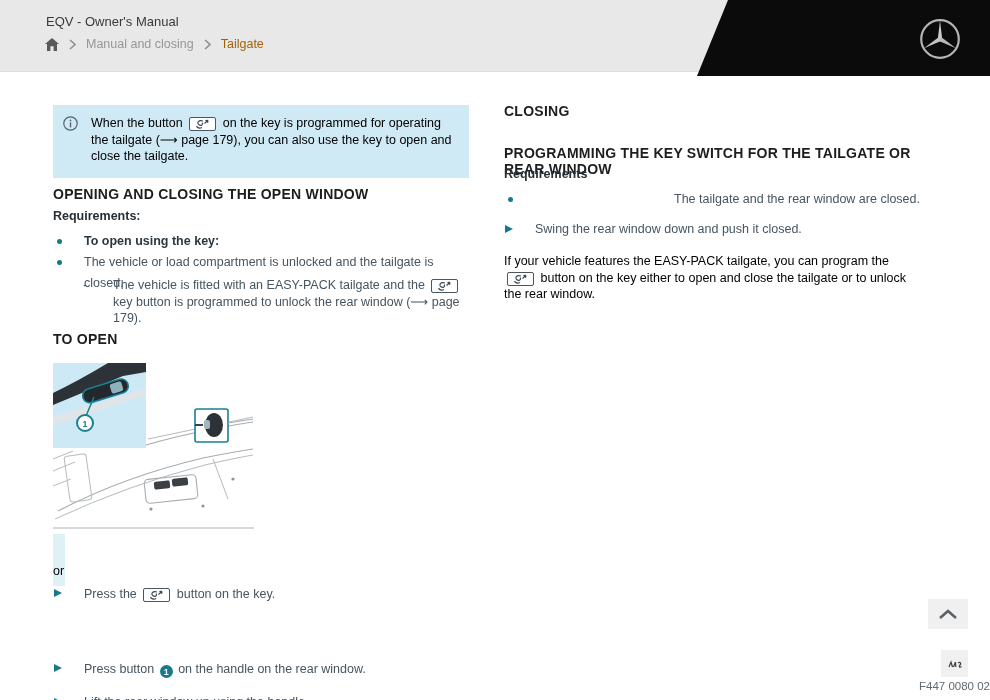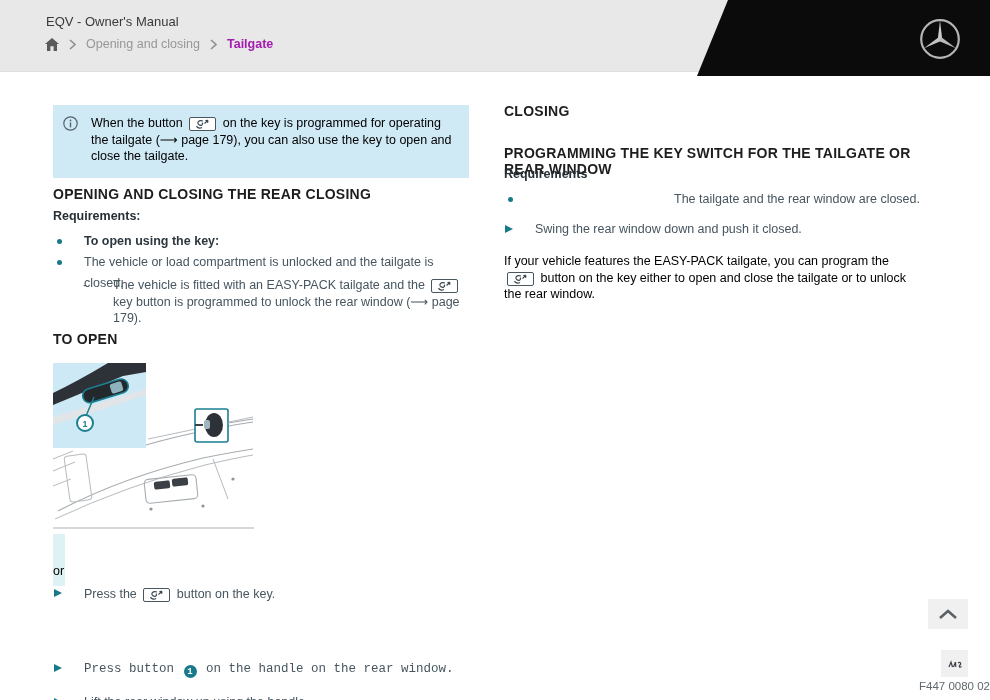--- a/index.html
+++ b/index.html
@@ -6,21 +6,21 @@
   html,body { width:990px; height:700px; }
   body {
     position:relative; background:#ffffff; overflow:hidden;
     font-family:"Liberation Sans", sans-serif; color:#46555f;
   }
   
   .header { position:absolute; left:0; top:0; width:990px; height:72px; background:#e8e8e8; border-bottom:1px solid #dedede; }
   .hdr-title { position:absolute; left:46px; top:14px; font-size:13px; color:#3a3a3a; }
   .breadcrumb { position:absolute; left:45px; top:37px; display:flex; align-items:center; gap:10px; font-size:12.5px; }
   .crumb-muted { color:#979797; cursor:pointer; }
-  .crumb-current { color:#a21caf;font-weight:bold; }
+  .crumb-current { color:#a16207; }
   .crumb-sep { display:flex; align-items:center; }
   .trapezoid { position:absolute; left:695px; top:0; width:295px; height:76px; background:#0b0b0b;
     -webkit-clip-path:polygon(33px 0,295px 0,295px 76px,2px 76px); clip-path:polygon(33px 0,295px 0,295px 76px,2px 76px); }
   .star-wrap { position:absolute; left:918px; top:17px; width:44px; height:44px; }
   
   .h1 { font-size:14px; font-weight:bold; color:#1d1d1d; letter-spacing:.25px; }
   .h2 { font-size:12.5px; font-weight:bold; color:#262f35; }
   .body-txt { font-size:12.5px; line-height:16.5px; color:#000000; }
   .abs { position:absolute; }
   
@@ -59,21 +59,21 @@
     <span style="display:flex;">
       <svg width="14" height="13" viewBox="0 0 14 13">
           <path d="M7 0 L14 6 L12 6 L12 13 L8.6 13 L8.6 8.2 L5.4 8.2 L5.4 13 L2 13 L2 6 L0 6 Z" fill="#5a5a5a"></path>
         </svg>
     </span>
     <span class="crumb-sep">
       <svg width="7" height="11" viewBox="0 0 7 11">
           <polyline points="1,1 6,5.5 1,10" fill="none" stroke="#8f8f8f" stroke-width="1.6"></polyline>
         </svg>
     </span>
-    <span class="crumb-muted">Opening and closing</span>
+    <span class="crumb-muted">Manual and closing</span>
     <span class="crumb-sep">
       <svg width="7" height="11" viewBox="0 0 7 11">
           <polyline points="1,1 6,5.5 1,10" fill="none" stroke="#8f8f8f" stroke-width="1.6"></polyline>
         </svg>
     </span>
     <span class="crumb-current">Tailgate</span>
   </div>
   <div class="trapezoid"></div>
   <div class="star-wrap">
     <svg width="44" height="44" viewBox="0 0 48 48">
@@ -98,21 +98,21 @@
     <span class="keybtn">
       <svg width="25" height="12" viewBox="0 0 25 12">
         <path d="M13 3 C8.5 1.5 6.5 5 9 6.8 C11 8.2 13.5 6.6 12.2 4.6 M12 9.5 C9.5 10.8 7.2 9.8 6.6 8" fill="none" stroke="#3a464e" stroke-width="1.2"></path>
         <path d="M14.5 5.5 L18 2.4 M18 2.4 l-2.6 0.2 M18 2.4 l-0.4 2.4" fill="none" stroke="#3a464e" stroke-width="1.1"></path>
       </svg>
     </span>
     <span>on the key is programmed for operating the tailgate (⟶ page 179), you can also use the key to open and close the tailgate.</span>
   </span>
 </div>
 
-<div class="abs h1" style="left:53px; top:186px;">OPENING AND CLOSING THE REAR CLOSING</div>
+<div class="abs h1" style="left:53px; top:186px;">OPENING AND CLOSING THE OPEN WINDOW</div>
 <div class="abs h2" style="left:53px; top:209px;">Requirements:</div>
 
 <div class="abs" style="left:53px; top:231px; width:416px;">
   <div class="li">
     <span class="dot"></span>
     <b>To open using the key:</b>
   </div>
   <div class="li">
     <span class="dot"></span>
     <span>The vehicle or load compartment is unlocked and the tailgate is closed.</span>
@@ -181,21 +181,21 @@
     <svg width="25" height="12" viewBox="0 0 25 12">
       <path d="M13 3 C8.5 1.5 6.5 5 9 6.8 C11 8.2 13.5 6.6 12.2 4.6 M12 9.5 C9.5 10.8 7.2 9.8 6.6 8" fill="none" stroke="#3a464e" stroke-width="1.2"></path>
       <path d="M14.5 5.5 L18 2.4 M18 2.4 l-2.6 0.2 M18 2.4 l-0.4 2.4" fill="none" stroke="#3a464e" stroke-width="1.1"></path>
     </svg>
   </span>
   <span>button on the key.</span>
 </div>
 
 <div class="abs body-txt" style="left:53px; top:563px;">or</div>
 
-<div class="abs step" style="left:53px; top:595px; width:416px;font-family:Liberation Mono, monospace;">
+<div class="abs step" style="left:53px; top:595px; width:416px;">
   <span class="tri"></span>
   <span>Press button</span>
   <span class="cnum">1</span>
   <span>on the handle on the rear window.</span>
 </div>
 
 <div class="abs step" style="left:53px; top:611px; width:416px;">
   <span class="tri"></span>
   <span>Lift the rear window up using the handle.</span>
 </div>

